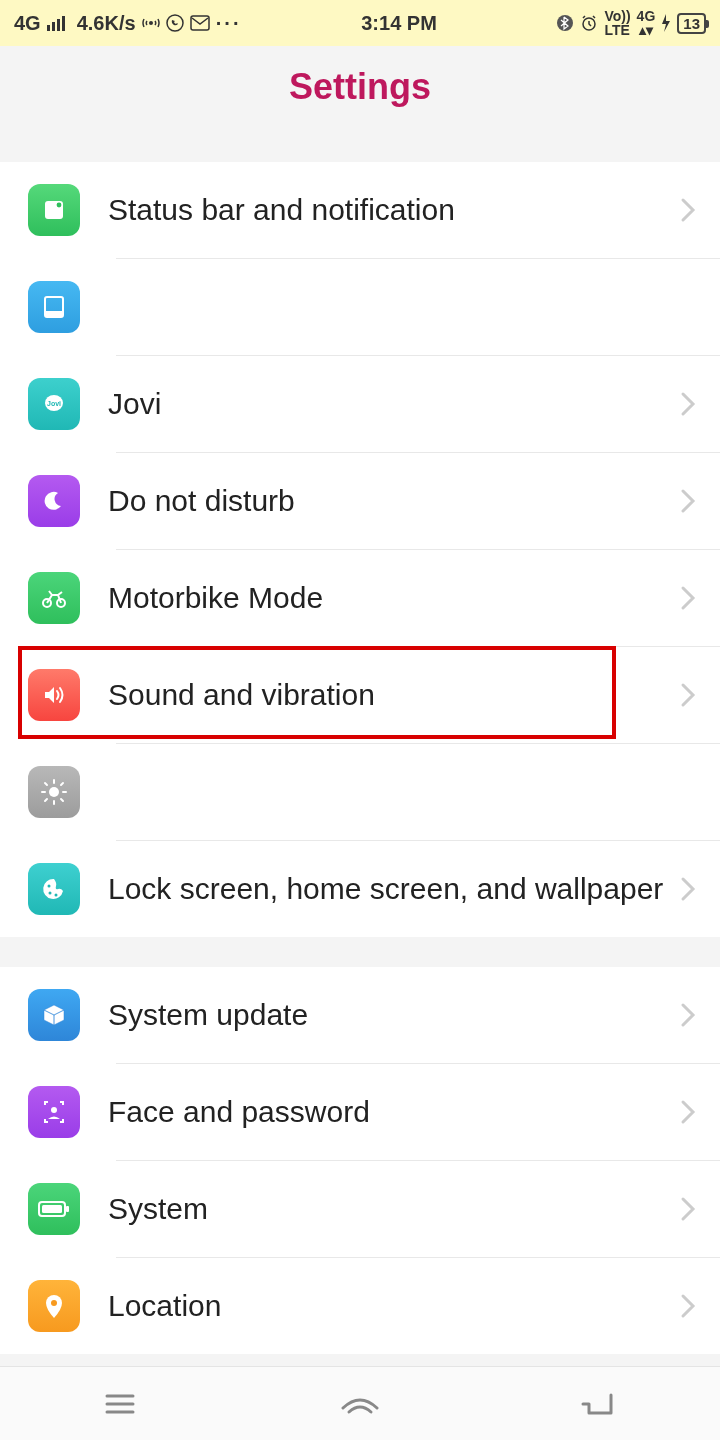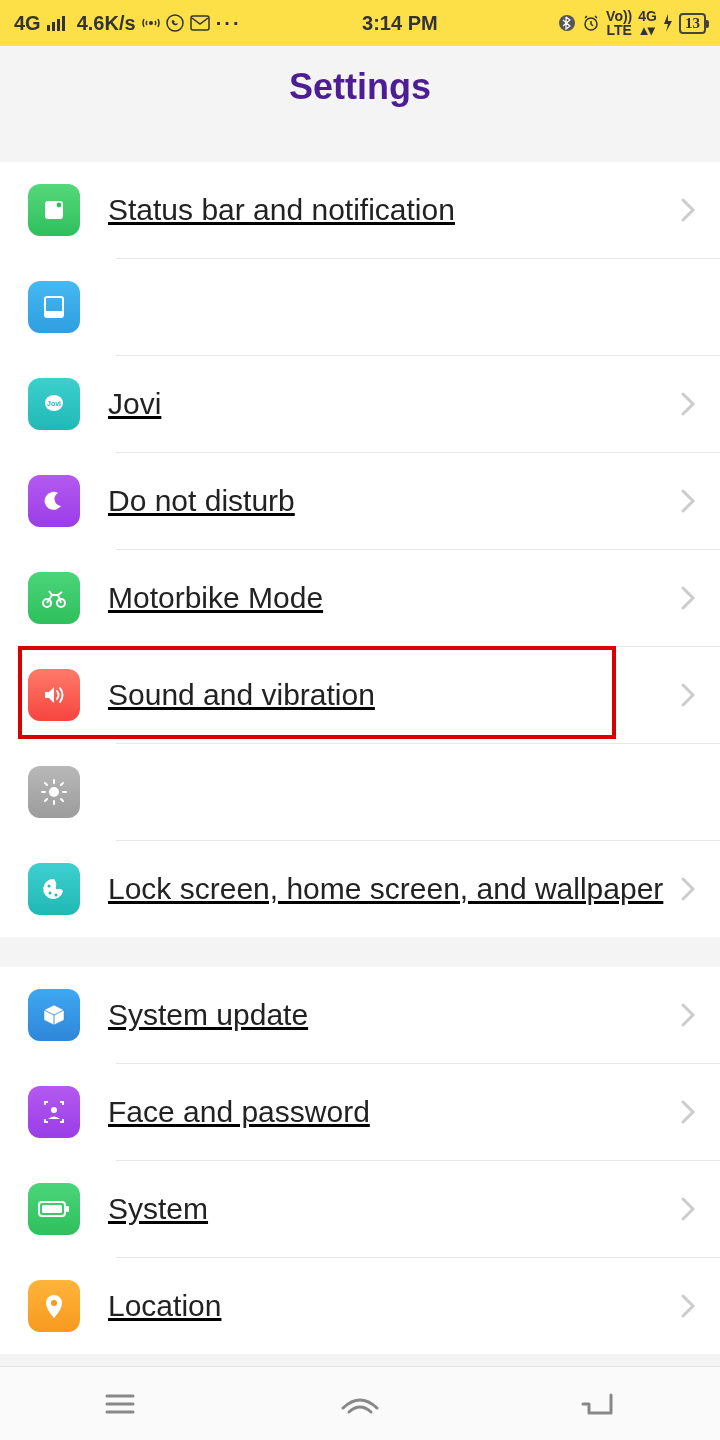--- a/index.html
+++ b/index.html
@@ -7,21 +7,21 @@
     width: 720px;
     height: 1440px;
     background: #f4f4f4;
     font-family: -apple-system, "Helvetica Neue", Arial, sans-serif;
     overflow: hidden;
     position: relative;
   }
   
   .status-bar {
     height: 46px;
-    background: #fde047;
+    background: #fef9c3;
     display: flex;
     align-items: center;
     justify-content: space-between;
     padding: 0 14px;
     font-size: 20px;
     font-weight: 700;
     color: #333;
     font-family: Arial, sans-serif;
   }
   .status-left, .status-right { display: flex; align-items: center; gap: 6px; }
@@ -31,42 +31,41 @@
   .sb-icon svg { display: block; }
   .bat {
     display: inline-flex;
     align-items: center;
     border: 2px solid #444;
     border-radius: 4px;
     padding: 1px 4px;
     font-size: 15px;
     position: relative;
     line-height: 1;
-    font-family: Liberation Serif, serif;
   }
   .bat::after {
     content: "";
     position: absolute;
     right: -5px;
     top: 5px;
     width: 3px;
     height: 8px;
     background: #444;
     border-radius: 0 2px 2px 0;
   }
   
   .header {
     background: #f4f4f4;
     text-align: center;
     padding: 20px 0 24px 0;
   }
   .header h1 {
     font-size: 36px;
     font-weight: 800;
-    color: #4c1d95;
+    color: #be185d;
   }
   
   .group-gap { height: 30px; background: #f4f4f4; }
   .list-group {
     background: #fff;
     padding-left: 28px;
   }
   .item {
     display: flex;
     align-items: center;
@@ -74,21 +73,20 @@
     padding: 14px 0;
     position: relative;
   }
   .item-inner {
     flex: 1;
     display: flex;
     align-items: center;
     padding-right: 24px;
     position: relative;
     min-height: 68px;
-    text-decoration: underline;
   }
   .icon-box {
     width: 52px;
     height: 52px;
     border-radius: 12px;
     margin-right: 28px;
     flex-shrink: 0;
     display: flex;
     align-items: center;
     justify-content: center;
@@ -181,21 +179,21 @@
           <circle cx="9" cy="9" r="8" fill="#555"></circle>
           <path d="M8 3 L12 6 L8 9 L12 12 L8 15 V3 M5 6 L12 12 M5 12 L12 6" stroke="#fff" stroke-width="1.2" fill="none"></path>
         </svg>
     </span>
     <span class="sb-icon">
       <svg width="18" height="18" viewBox="0 0 18 18">
           <circle cx="9" cy="10" r="6" fill="none" stroke="#333" stroke-width="1.5"></circle>
           <path d="M9 7 V10 L11 12 M3 4 L5 2 M15 4 L13 2" stroke="#333" stroke-width="1.5" fill="none"></path>
         </svg>
     </span>
-    <span class="sb-small" style="text-align:center">Vo))<br>LTE</span>
+    <span class="sb-small" style="">Vo))<br>LTE</span>
     <span class="sb-small" style="text-align:center"><span>4G</span><br>▴▾</span>
     <span class="sb-icon">
       <svg width="10" height="18" viewBox="0 0 10 18">
           <path d="M5 0 L1 10 L5 10 L3 18 L9 7 L5 7 Z" fill="#333"></path>
         </svg>
     </span>
     <span class="bat">
         <span>13</span>
       </span>
   </div>

